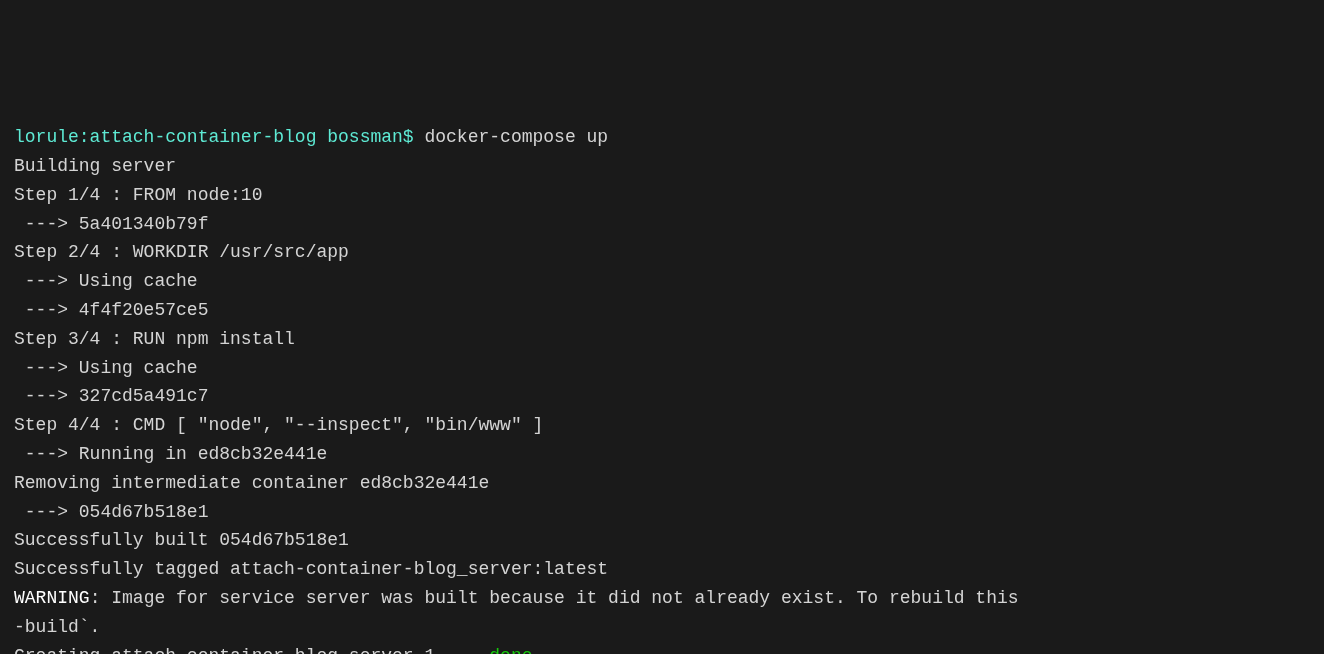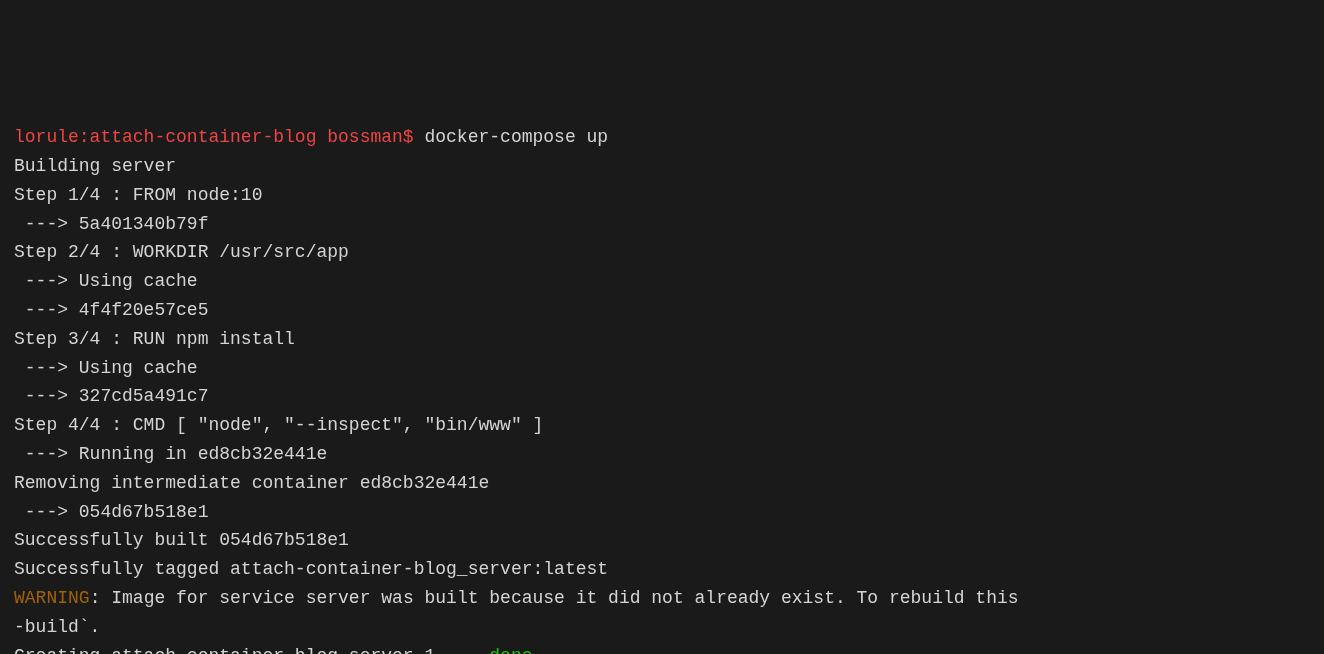--- a/index.html
+++ b/index.html
@@ -13,24 +13,24 @@
       font-family: "SF Mono", "Monaco", "Menlo", "Consolas", "Courier New", monospace;
       font-size: 18px;
       line-height: 1.6;
       padding: 8px 14px;
       white-space: pre;
       overflow-x: hidden;
       width: 1324px;
       height: 654px;
     }
     .prompt-host {
-      color: #ef4444;
+      color: #5eead4;
     }
     .warning {
-      color: #a16207;
+      color: #ffffff;
     }
     .done {
       color: #16c60c;
     }
     .line {
       display: block;
     }
   </style>
 </head>
 <body>

